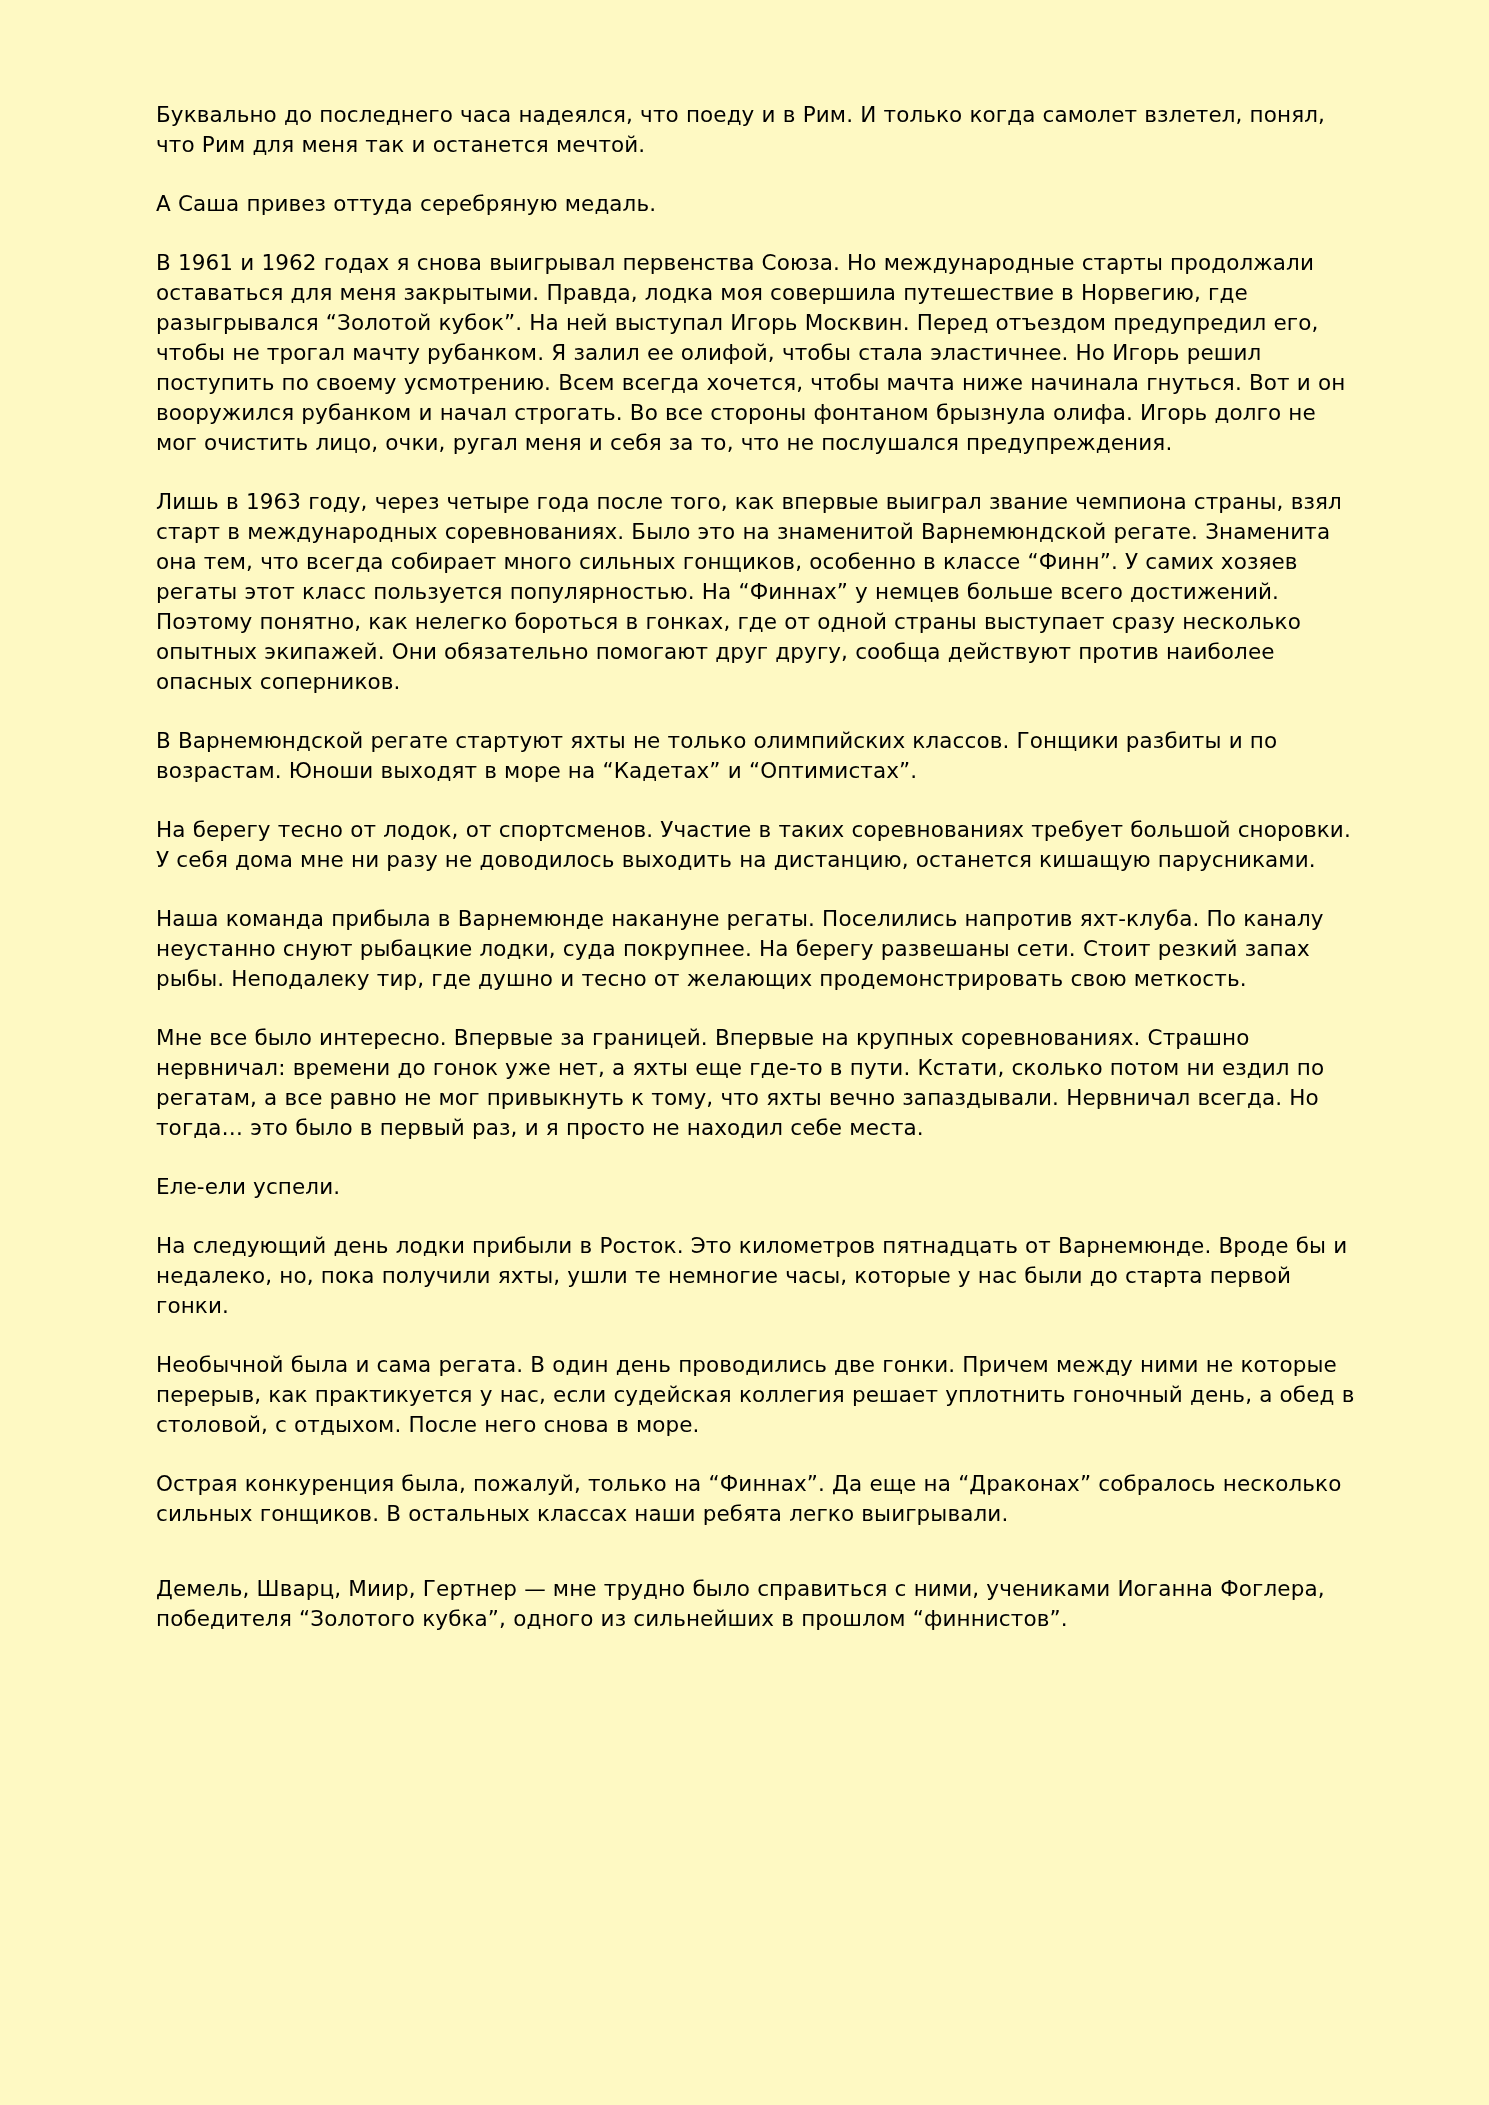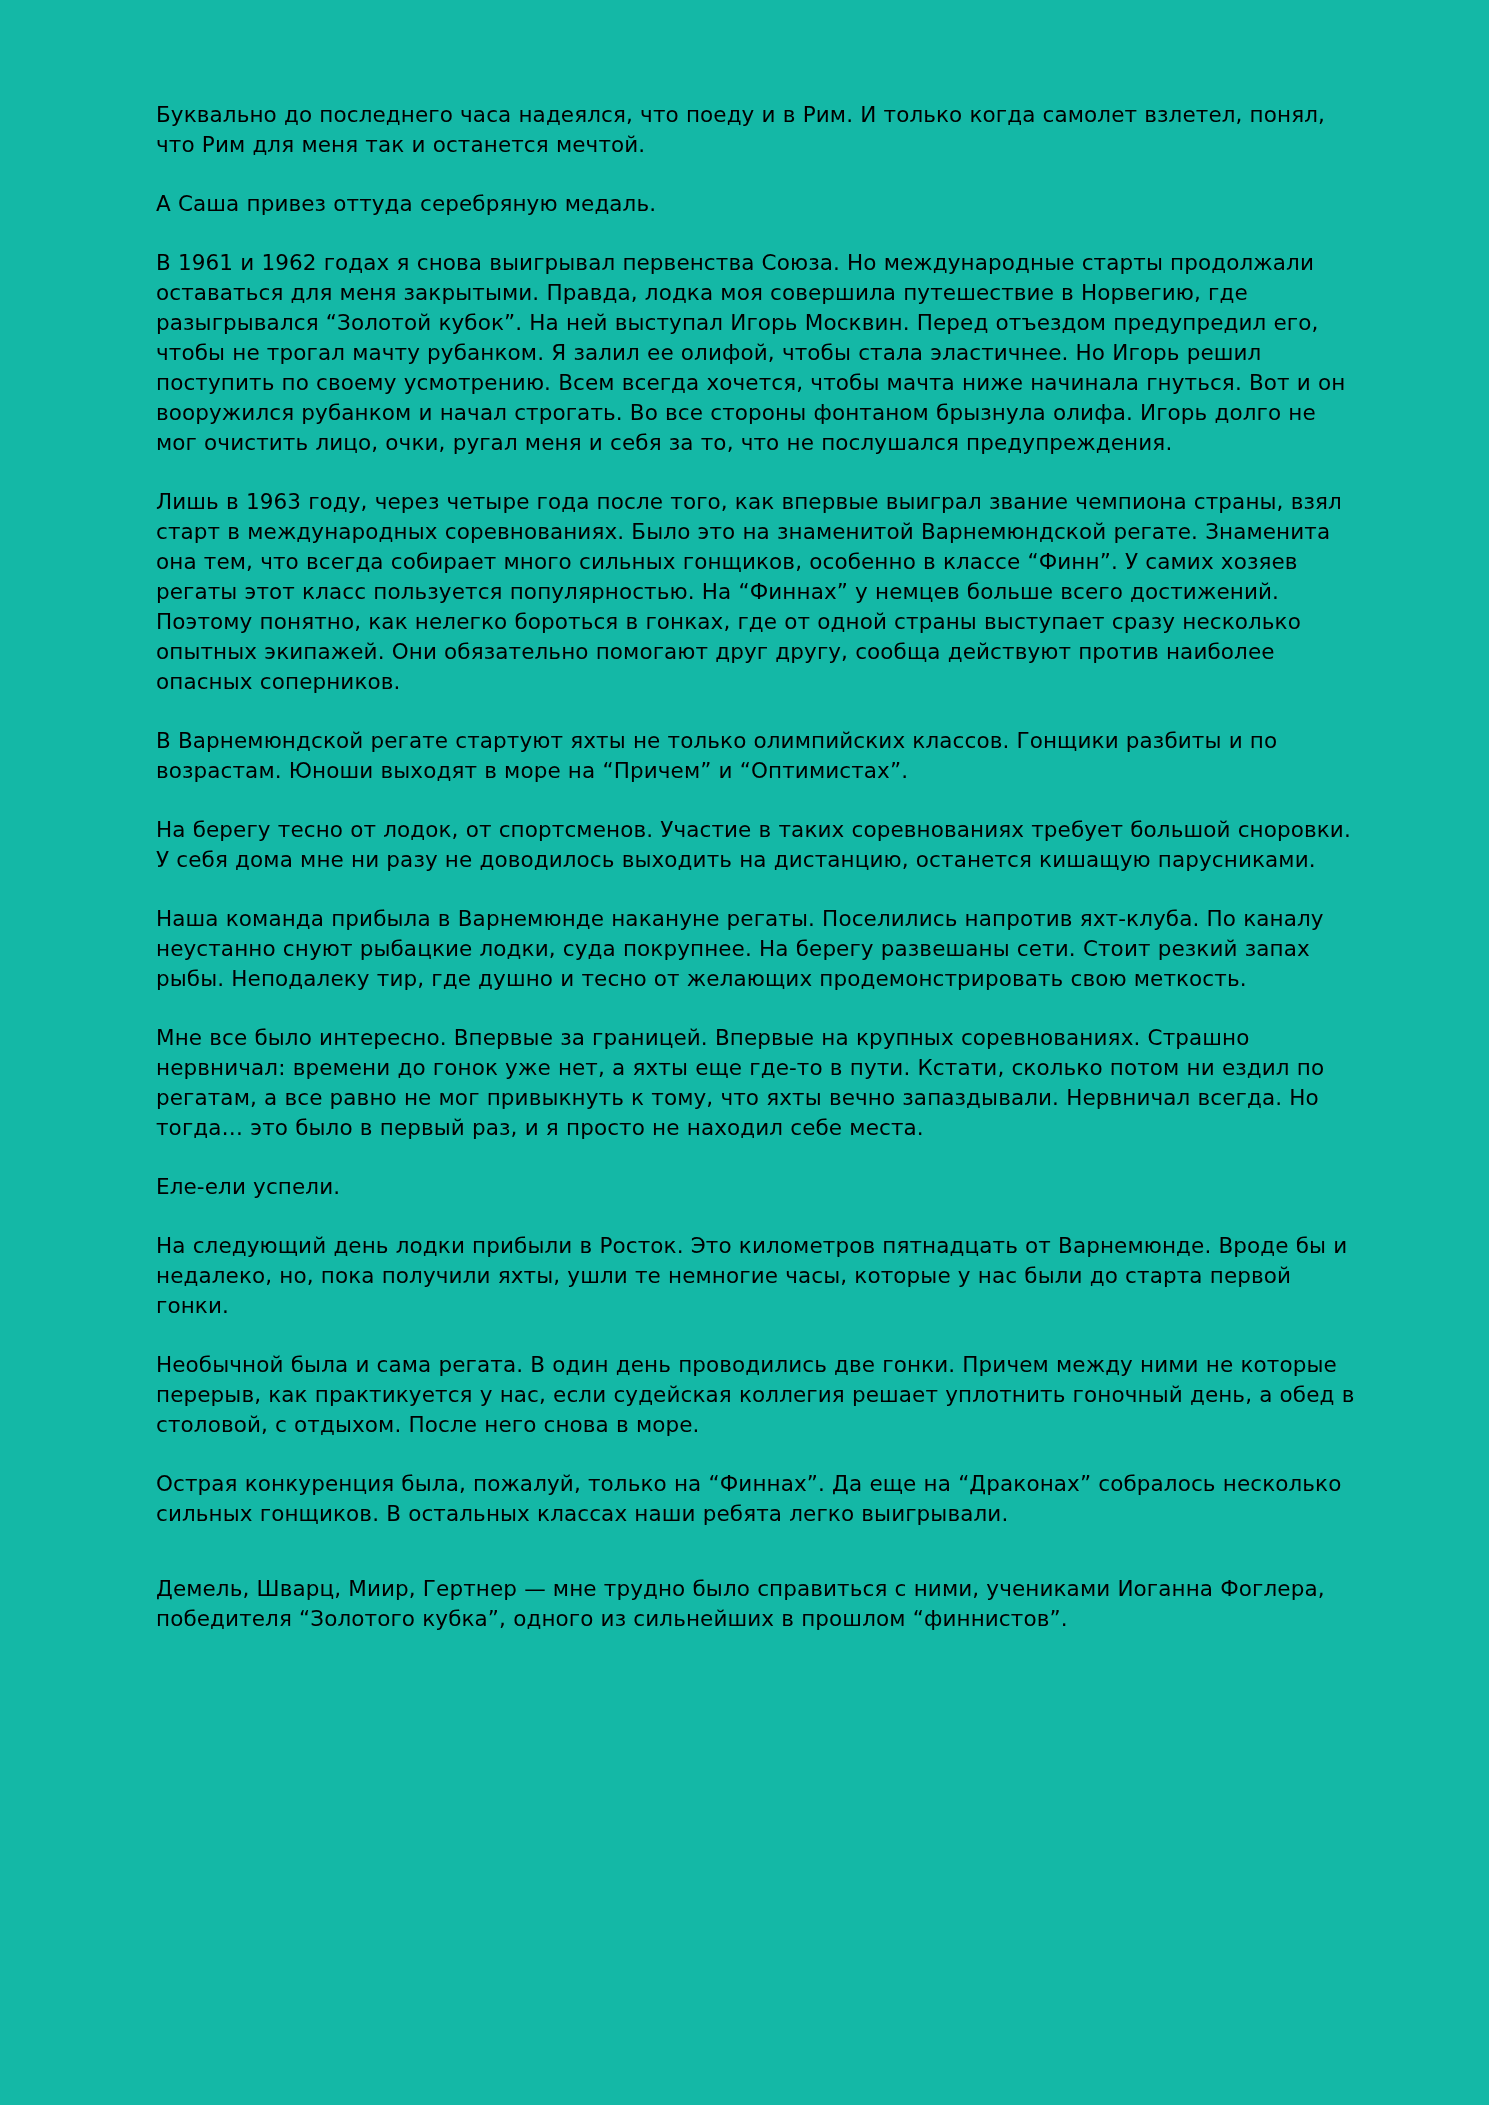--- a/index.html
+++ b/index.html
@@ -11,21 +11,21 @@
     width: 1489px;
     height: 2105px;
     font-family: "DejaVu Sans", sans-serif;
     color: #000000;
     -webkit-font-smoothing: antialiased;
   }
   #page {
     position: relative;
     width: 1489px;
     height: 2105px;
-    background: #14b8a6;
+    background: #fef9c3;
     box-sizing: border-box;
   }
   #text-column {
     position: absolute;
     left: 156px;
     top: 100px;
     width: 1200px;
   }
   p.para {
     margin: 0 0 29px 0;
@@ -45,21 +45,21 @@
 </style>
 </head>
 <body>
 
 <div id="page">
   <div id="text-column">
     <p class="para">Буквально до последнего часа надеялся, что поеду и в Рим. И только когда самолет взлетел, понял, что Рим для меня так и останется мечтой.</p>
     <p class="para">А Саша привез оттуда серебряную медаль.</p>
     <p class="para">В 1961 и 1962 годах я снова выигрывал первенства Союза. Но международные старты продолжали оставаться для меня закрытыми. Правда, лодка моя совершила путешествие в Норвегию, где разыгрывался “Золотой кубок”. На ней выступал Игорь Москвин. Перед отъездом предупредил его, чтобы не трогал мачту рубанком. Я залил ее олифой, чтобы стала эластичнее. Но Игорь решил поступить по своему усмотрению. Всем всегда хочется, чтобы мачта ниже начинала гнуться. Вот и он вооружился рубанком и начал строгать. Во все стороны фонтаном брызнула олифа. Игорь долго не мог очистить лицо, очки, ругал меня и себя за то, что не послушался предупреждения.</p>
     <p class="para">Лишь в 1963 году, через четыре года после того, как впервые выиграл звание чемпиона страны, взял старт в международных соревнованиях. Было это на знаменитой Варнемюндской регате. Знаменита она тем, что всегда собирает много сильных гонщиков, особенно в классе “Финн”. У самих хозяев регаты этот класс пользуется популярностью. На “Финнах” у немцев больше всего достижений. Поэтому понятно, как нелегко бороться в гонках, где от одной страны выступает сразу несколько опытных экипажей. Они обязательно помогают друг другу, сообща действуют против наиболее опасных соперников.</p>
-    <p class="para">В Варнемюндской регате стартуют яхты не только олимпийских классов. Гонщики разбиты и по возрастам. Юноши выходят в море на “Причем” и “Оптимистах”.</p>
+    <p class="para">В Варнемюндской регате стартуют яхты не только олимпийских классов. Гонщики разбиты и по возрастам. Юноши выходят в море на “Кадетах” и “Оптимистах”.</p>
     <p class="para">На берегу тесно от лодок, от спортсменов. Участие в таких соревнованиях требует большой сноровки. У себя дома мне ни разу не доводилось выходить на дистанцию, останется кишащую парусниками.</p>
     <p class="para">Наша команда прибыла в Варнемюнде накануне регаты. Поселились напротив яхт-клуба. По каналу неустанно снуют рыбацкие лодки, суда покрупнее. На берегу развешаны сети. Стоит резкий запах рыбы. Неподалеку тир, где душно и тесно от желающих продемонстрировать свою меткость.</p>
     <p class="para">Мне все было интересно. Впервые за границей. Впервые на крупных соревнованиях. Страшно нервничал: времени до гонок уже нет, а яхты еще где-то в пути. Кстати, сколько потом ни ездил по регатам, а все равно не мог привыкнуть к тому, что яхты вечно запаздывали. Нервничал всегда. Но тогда… это было в первый раз, и я просто не находил себе места.</p>
     <p class="para">Еле-ели успели.</p>
     <p class="para">На следующий день лодки прибыли в Росток. Это километров пятнадцать от Варнемюнде. Вроде бы и недалеко, но, пока получили яхты, ушли те немногие часы, которые у нас были до старта первой гонки.</p>
     <p class="para">Необычной была и сама регата. В один день проводились две гонки. Причем между ними не которые перерыв, как практикуется у нас, если судейская коллегия решает уплотнить гоночный день, а обед в столовой, с отдыхом. После него снова в море.</p>
     <p class="para">Острая конкуренция была, пожалуй, только на “Финнах”. Да еще на “Драконах” собралось несколько сильных гонщиков. В остальных классах наши ребята легко выигрывали.</p>
     <p class="para">Демель, Шварц, Миир, Гертнер — мне трудно было справиться с ними, учениками Иоганна Фоглера, победителя “Золотого кубка”, одного из сильнейших в прошлом “финнистов”.</p>
   </div>
 </div>

